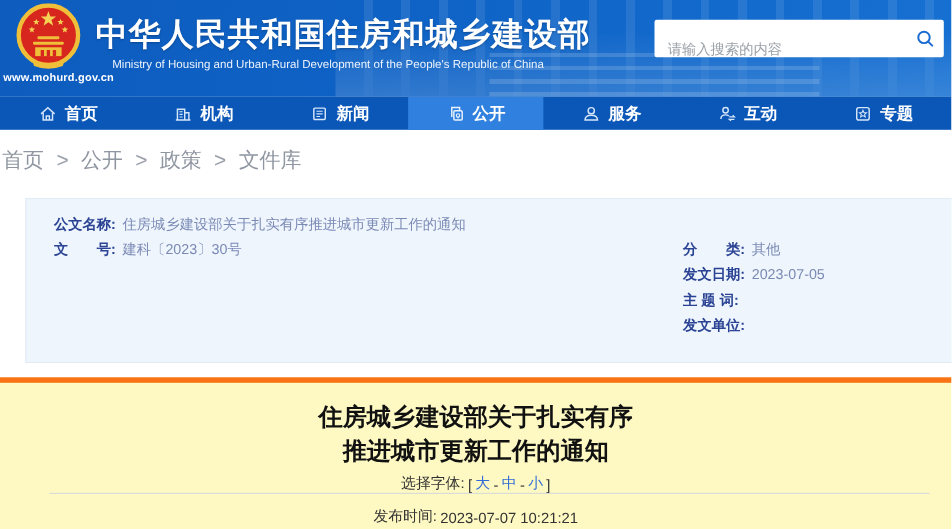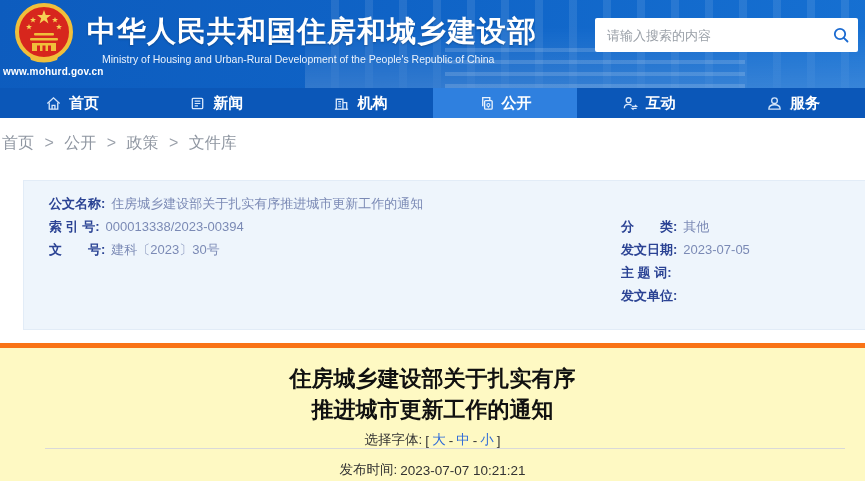--- a/index.html
+++ b/index.html
@@ -16,37 +16,37 @@
       linear-gradient(to top, rgba(255,255,255,.8), rgba(255,255,255,0) 70%); }
   .header-deco2 { position:absolute; right:120px; bottom:0; width:300px; height:40px; opacity:.25;
     background:repeating-linear-gradient(0deg, rgba(255,255,255,.6) 0 4px, rgba(255,255,255,0) 4px 12px); }
   .emblem { position:absolute; left:12px; top:3px; }
   .site-url { position:absolute; left:3px; top:66px; width:86px; text-align:left;
     color:#fff; font-size:10px; font-weight:bold; letter-spacing:.2px; }
   .site-title { position:absolute; left:87px; top:12px; color:#fff; font-size:29px;
     font-weight:bold; letter-spacing:1px; text-shadow:0 1px 2px rgba(0,0,0,.25);text-align:center; }
   .site-subtitle { position:absolute; left:89px; top:53px; color:#eaf2fc; font-size:10.5px;margin-left:13px; }
   .searchbox { position:absolute; left:595px; top:18px; width:263px; height:34px;
-    background:#fff; border-radius:2px; display:flex; align-items:center; }
+    background:#fff; border-radius:2px; display:flex; align-items:flex-end; }
   .search-input { flex:1; border:none; outline:none; background:transparent;
     padding:0 6px 0 12px; font-size:13px; color:#333; }
   .search-input::placeholder { color:#9aa0a8; }
   .search-btn { width:34px; height:34px; border:none; background:transparent; cursor:pointer;
     display:flex; align-items:center; justify-content:center; }
 
   
   .nav { position:absolute; left:0; top:88px; width:865px; height:30px;
     background:#0b57b8; display:flex; }
   .nav-item { flex:1; display:flex; align-items:center; justify-content:center; gap:7px;
     color:#fff; font-size:15px; font-weight:bold; cursor:pointer; }
   .nav-item.active { background:#2f80df; }
   .nav-item svg { display:block; }
 
   
-  .breadcrumb { position:absolute; left:2px; top:133px; font-size:16px; color:#8f96a1; }
+  .breadcrumb { position:absolute; left:2px; top:133px; font-size:19px; color:#8f96a1; }
   .breadcrumb .crumb { color:#8f96a1; cursor:pointer; }
   .breadcrumb .sep { margin:0 6px; color:#9aa0aa; }
 
   
   .meta-panel { position:absolute; left:23px; top:180px; width:856px; height:150px;
     background:#eef5fc; border:1px solid #e2ecf7; }
   .meta-col { position:absolute; top:0; font-size:13px; line-height:23px; }
   .meta-col.left { left:25px; top:11px; }
   .meta-col.right { left:597px; top:34px; }
   .meta-label { color:#2b4394; font-weight:bold; white-space:pre; }
@@ -114,77 +114,81 @@
     <div class="nav-item">
       <svg width="17" height="17" viewBox="0 0 18 18" fill="none" stroke="#d6e6fa" stroke-width="1.4">
         <path d="M2.5 9 L9 3 L15.5 9"></path>
           <path d="M4.5 8 V15 H13.5 V8"></path>
           <path d="M7.5 15 V11 H10.5 V15"></path>
       </svg>
       <span>首页</span>
     </div>
     <div class="nav-item">
       <svg width="17" height="17" viewBox="0 0 18 18" fill="none" stroke="#d6e6fa" stroke-width="1.4">
-        <rect x="3.5" y="3.5" width="11" height="11" rx="1"></rect>
-        <path d="M6 6.5 H12 M6 9 H12 M6 11.5 H9.5" stroke-width="1.1"></path>
-      </svg>
-      <span>新闻</span>
-    </div>
-    <div class="nav-item">
-      <svg width="17" height="17" viewBox="0 0 18 18" fill="none" stroke="#d6e6fa" stroke-width="1.4">
         <path d="M3.5 15 V4.5 H10.5 V15"></path>
           <path d="M10.5 8 H14.5 V15"></path>
           <path d="M2 15 H16"></path>
         <path d="M5.5 7 H8.5 M5.5 9.5 H8.5 M5.5 12 H8.5" stroke-width="1.1"></path>
       </svg>
       <span>机构</span>
+    </div>
+    <div class="nav-item">
+      <svg width="17" height="17" viewBox="0 0 18 18" fill="none" stroke="#d6e6fa" stroke-width="1.4">
+        <rect x="3.5" y="3.5" width="11" height="11" rx="1"></rect>
+        <path d="M6 6.5 H12 M6 9 H12 M6 11.5 H9.5" stroke-width="1.1"></path>
+      </svg>
+      <span>新闻</span>
     </div>
     <div class="nav-item active">
       <svg width="17" height="17" viewBox="0 0 18 18" fill="none" stroke="#eaf3fd" stroke-width="1.4">
         <path d="M5 12 V2.8 H12.5 V6"></path>
           <rect x="7" y="6" width="8" height="9" rx="1"></rect>
         <circle cx="11" cy="10.5" r="1.6" stroke-width="1.1"></circle>
           <path d="M11 12.1 V13.5" stroke-width="1.1"></path>
       </svg>
       <span>公开</span>
     </div>
     <div class="nav-item">
       <svg width="17" height="17" viewBox="0 0 18 18" fill="none" stroke="#d6e6fa" stroke-width="1.4">
+        <circle cx="9" cy="6" r="3"></circle>
+          <path d="M3 15 C3 11.5 5.8 10.3 9 10.3 C12.2 10.3 15 11.5 15 15 Z"></path>
+      </svg>
+      <span>服务</span>
+    </div>
+    <div class="nav-item">
+      <svg width="17" height="17" viewBox="0 0 18 18" fill="none" stroke="#d6e6fa" stroke-width="1.4">
         <circle cx="7" cy="5.5" r="2.6"></circle>
           <path d="M2.5 14 C2.5 11 4.8 10 7 10 C8.2 10 9.4 10.3 10.2 11"></path>
         <path d="M10.5 12 H15.5 L13.8 10.4 M15.5 14.2 H10.5 L12.2 15.8" stroke-width="1.2"></path>
       </svg>
       <span>互动</span>
     </div>
     <div class="nav-item">
       <svg width="17" height="17" viewBox="0 0 18 18" fill="none" stroke="#d6e6fa" stroke-width="1.4">
-        <circle cx="9" cy="6" r="3"></circle>
-          <path d="M3 15 C3 11.5 5.8 10.3 9 10.3 C12.2 10.3 15 11.5 15 15 Z"></path>
-      </svg>
-      <span>服务</span>
+        <rect x="3" y="3" width="12" height="12" rx="2"></rect>
+        <polygon points="9,5.6 10,7.9 12.4,8 10.6,9.6 11.2,12 9,10.7 6.8,12 7.4,9.6 5.6,8 8,7.9" stroke-width="1" fill="none"></polygon>
+      </svg>
+      <span>专题</span>
     </div>
   </div>
 
   <div class="breadcrumb">
     <span class="crumb">首页</span>
     <span class="sep">&gt;</span>
     <span class="crumb">公开</span>
     <span class="sep">&gt;</span>
     <span class="crumb">政策</span>
     <span class="sep">&gt;</span>
     <span class="crumb">文件库</span>
   </div>
 
   <div class="meta-panel">
     <div class="meta-col left">
       <div class="meta-row">
         <span class="meta-label">公文名称:</span><span class="meta-value">住房城乡建设部关于扎实有序推进城市更新工作的通知</span>
-      </div>
-      <div class="meta-row">
-        <span class="meta-label">索 引 号:</span><span class="meta-value">000013338/2023-00394</span>
       </div>
       <div class="meta-row">
         <span class="meta-label">文　　号:</span><span class="meta-value">建科〔2023〕30号</span>
       </div>
     </div>
     <div class="meta-col right">
       <div class="meta-row">
         <span class="meta-label">分　　类:</span><span class="meta-value">其他</span>
       </div>
       <div class="meta-row">

